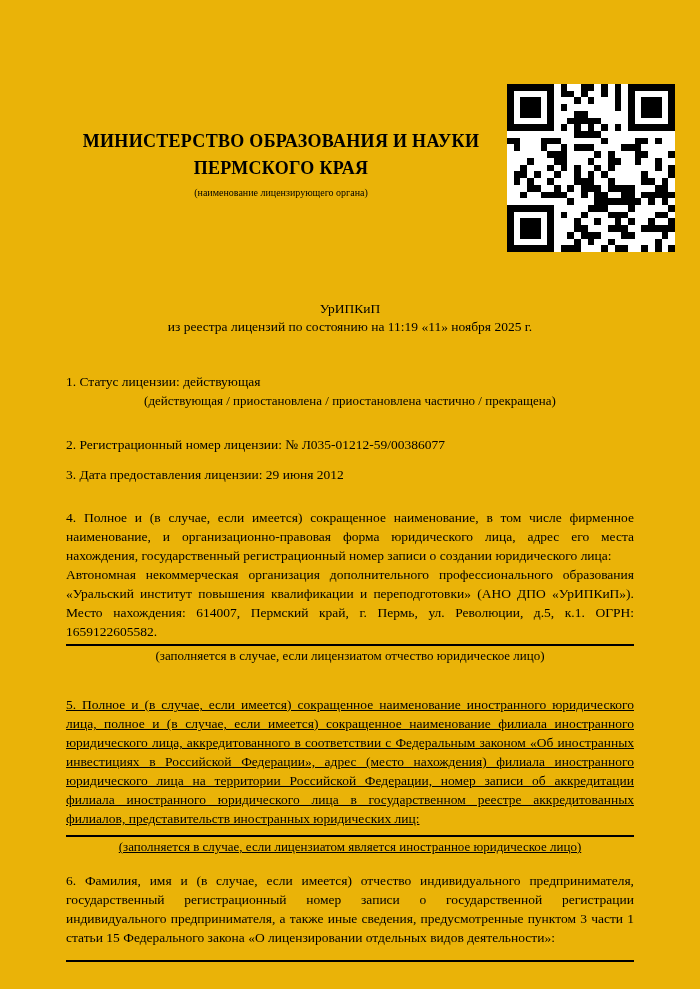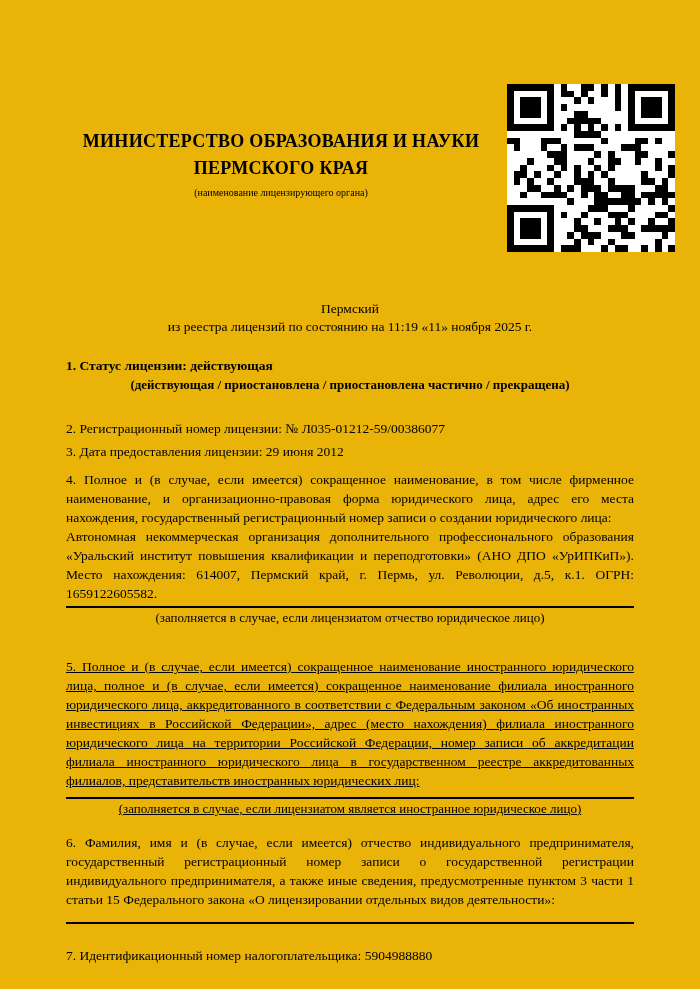--- a/index.html
+++ b/index.html
@@ -60,24 +60,24 @@
     font-size: 13px;
     line-height: 14px;
     text-align: center;
     margin-top: 3px;
   }
   .rule {
     border-top: 2px solid #000;
     height: 0;
     width: 100%;
   }
-  .mt-item1   { margin-top: 20px; font-weight: bold; }
+  .mt-item1   { margin-top: 36px; }
   .mt-item2   { margin-top: 27px; }
-  .mt-item3   { margin-top: 4px; }
-  .mt-item4   { margin-top: 9px;  }
+  .mt-item3   { margin-top: 11px; }
+  .mt-item4   { margin-top: 24px;  }
   .rule-i4    { margin-top: 3px;  }
   .mt-item5   { margin-top: 32px; text-decoration: underline; }
   .rule-i5    { margin-top: 7px;  }
   .mt-item6   { margin-top: 17px; }
   .rule-i6    { margin-top: 13px; }
   .mt-item7   { margin-top: 22px; }
 </style>
 </head>
 <body>
 
@@ -368,21 +368,21 @@
 
   <div class="content">
 
     <div class="header-block">
       <div class="ministry-line">МИНИСТЕРСТВО ОБРАЗОВАНИЯ И НАУКИ</div>
       <div class="ministry-line">ПЕРМСКОГО КРАЯ</div>
       <div class="header-caption">(наименование лицензирующего органа)</div>
     </div>
 
     <div class="doc-title">
-      <div>Пермский</div>
+      <div>УрИПКиП</div>
       <div>из реестра лицензий по состоянию на 11:19 «11» ноября 2025 г.</div>
     </div>
 
     <div class="item mt-item1">
       <p class="simple">1. Статус лицензии: действующая</p>
       <div class="small-caption">(действующая / приостановлена / приостановлена частично / прекращена)</div>
     </div>
 
     <div class="item mt-item2">
       <p class="simple">2. Регистрационный номер лицензии: № Л035-01212-59/00386077</p>

